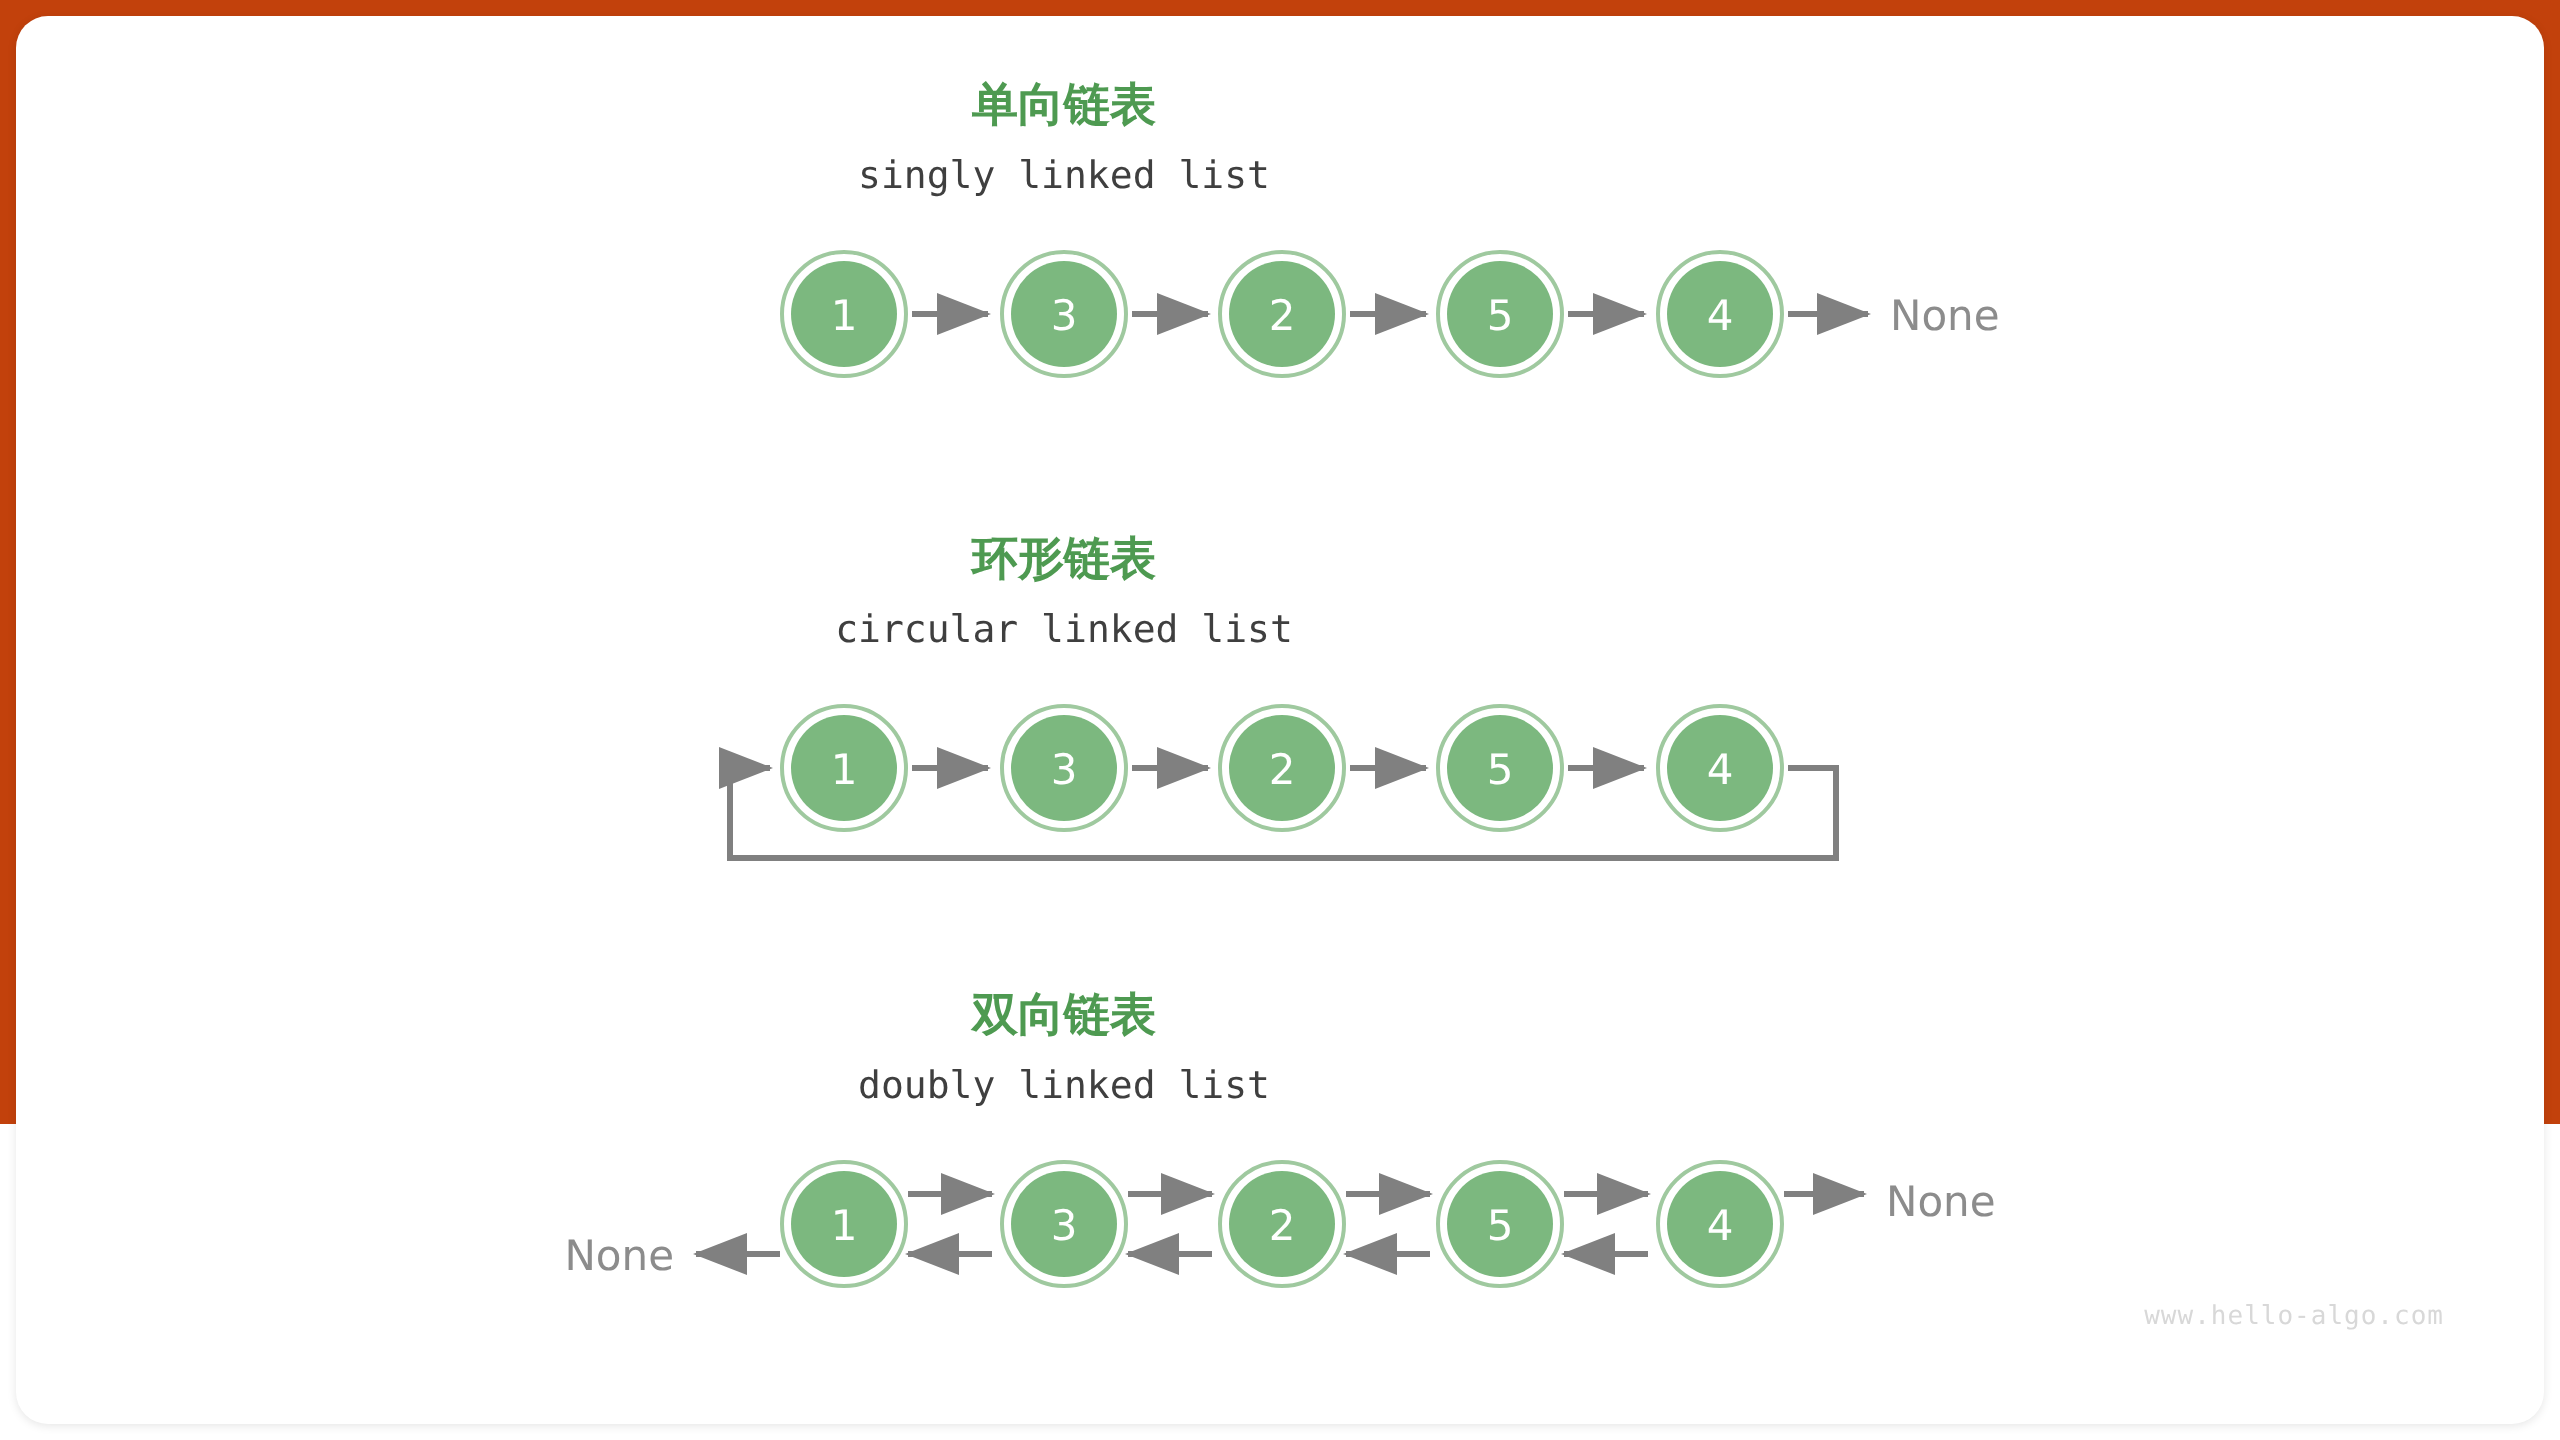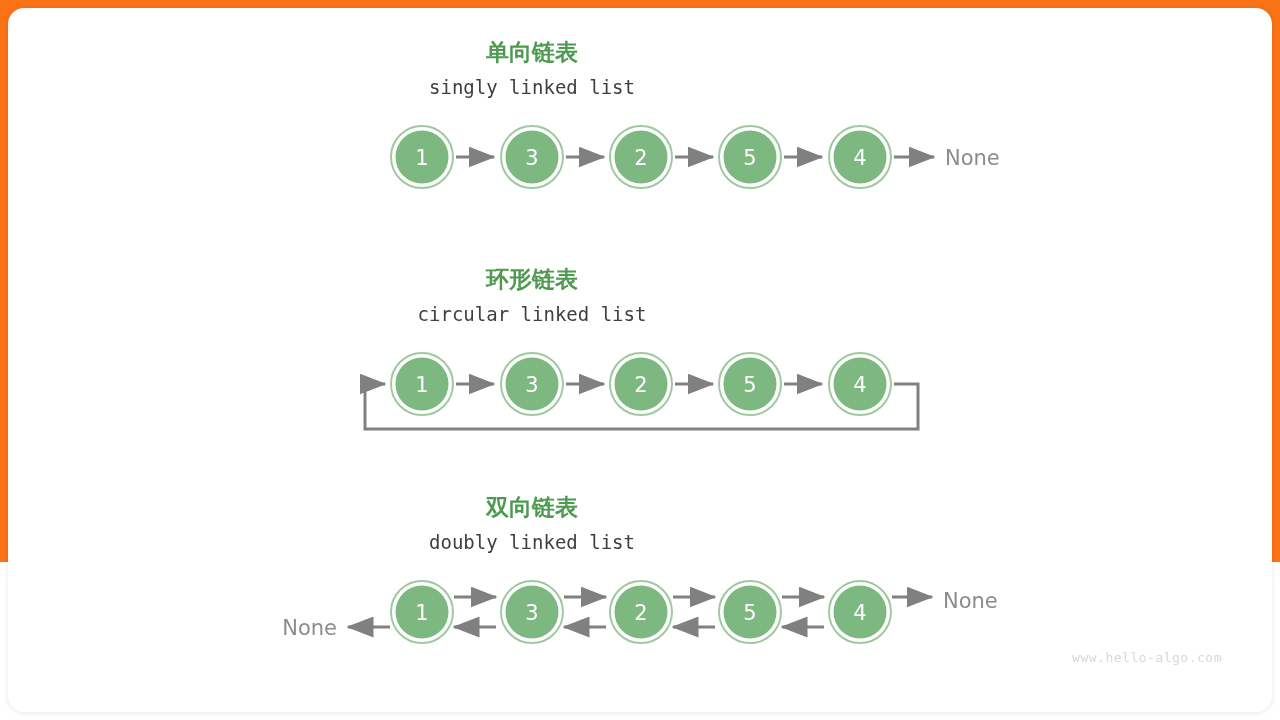--- a/index.html
+++ b/index.html
@@ -10,21 +10,21 @@
   body {
     width: 1280px;
     height: 720px;
     font-family: "DejaVu Sans", sans-serif;
     overflow: hidden;
   }
   #canvas {
     position: relative;
     width: 1280px;
     height: 562px;
-    background: #f97316;
+    background: #c2410c;
   }
   #card {
     position: absolute;
     left: 8px;
     top: 8px;
     width: 1264px;
     height: 704px;
     background: #ffffff;
     border-radius: 16px;
     box-shadow: 0 1px 5px rgba(0,0,0,0.10);

